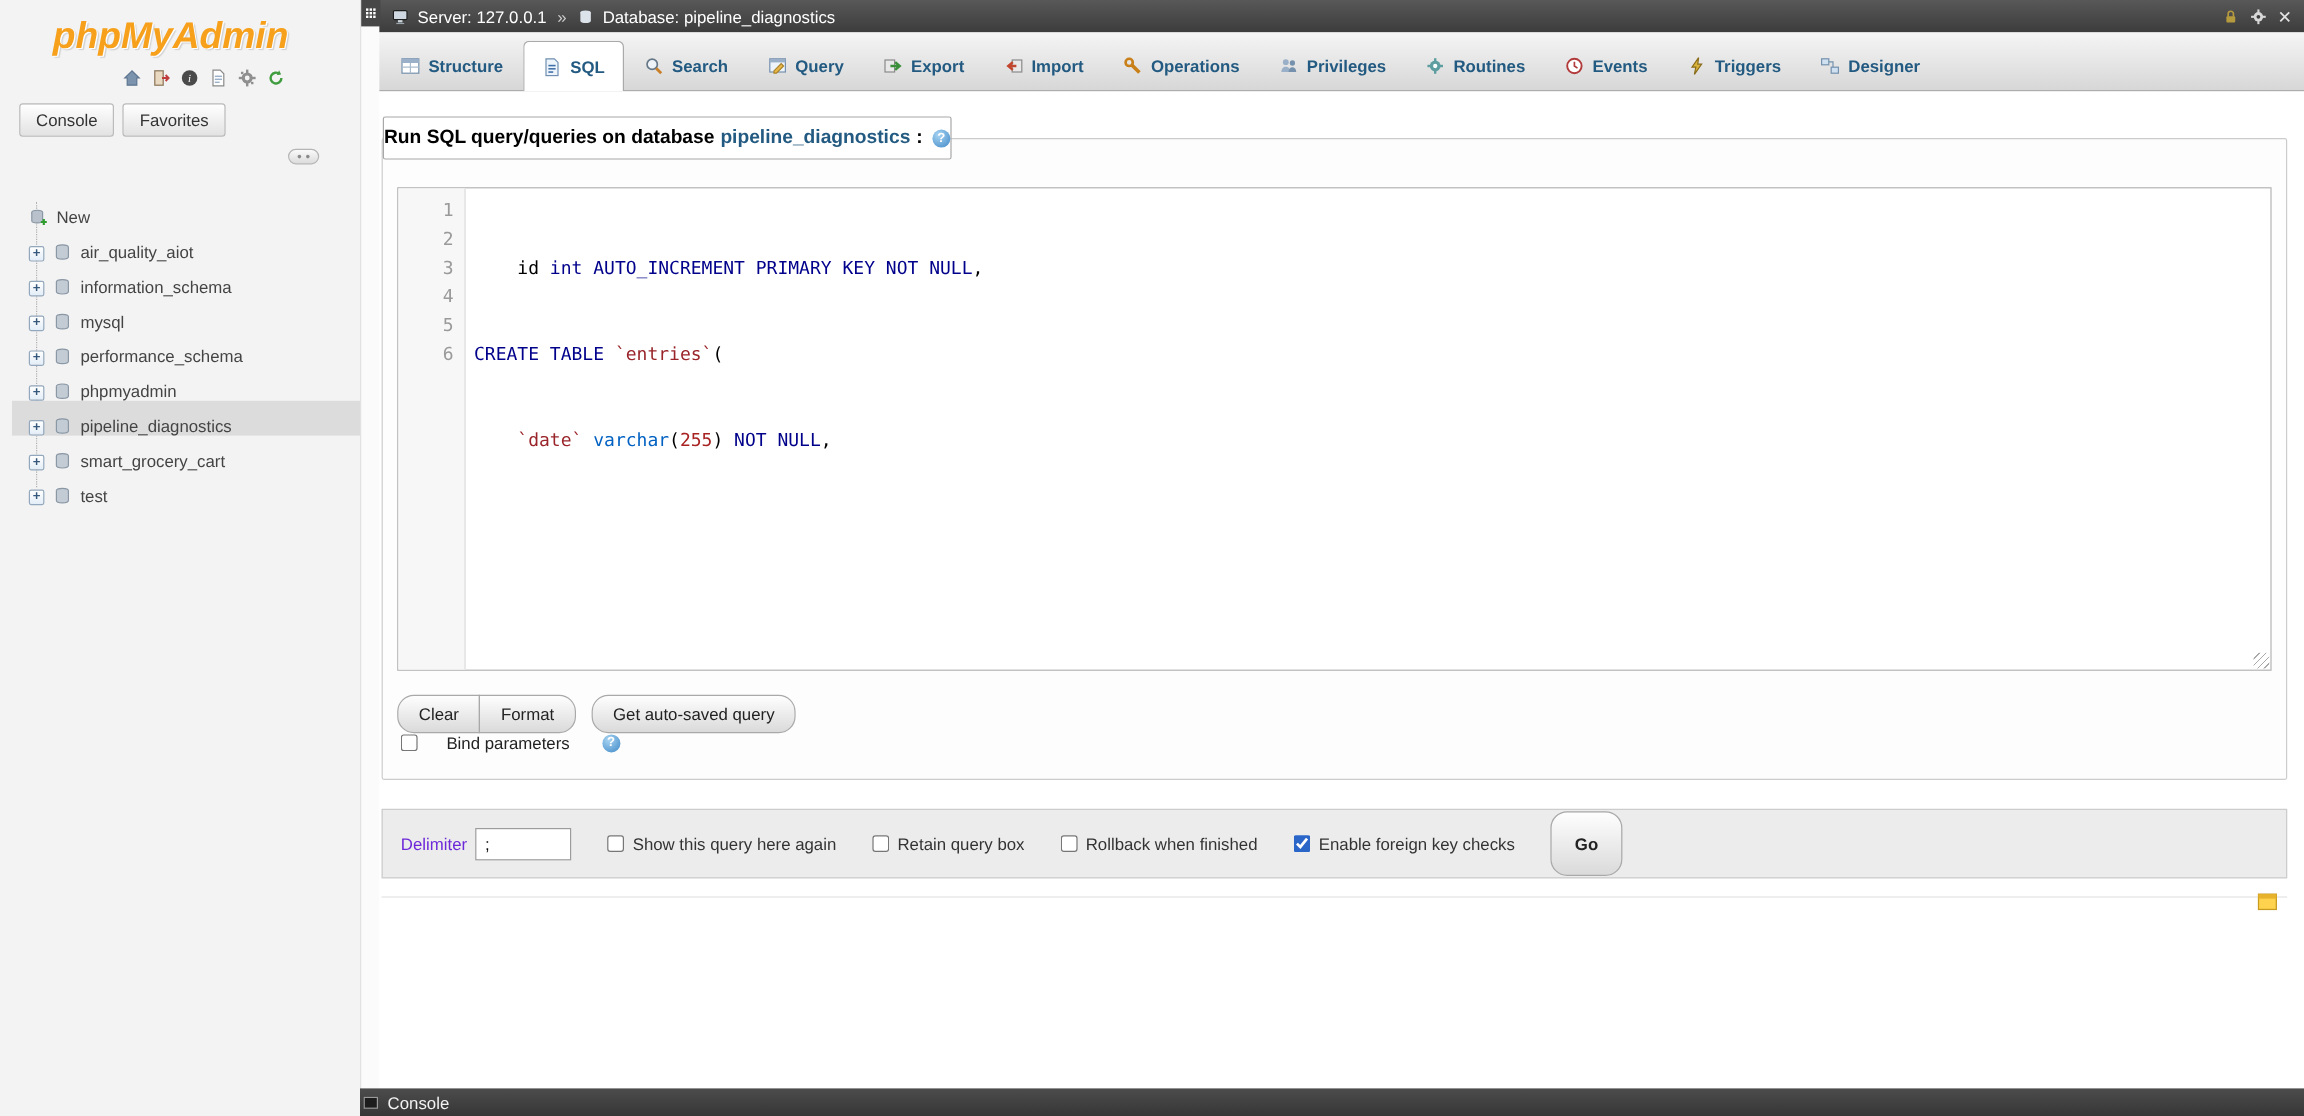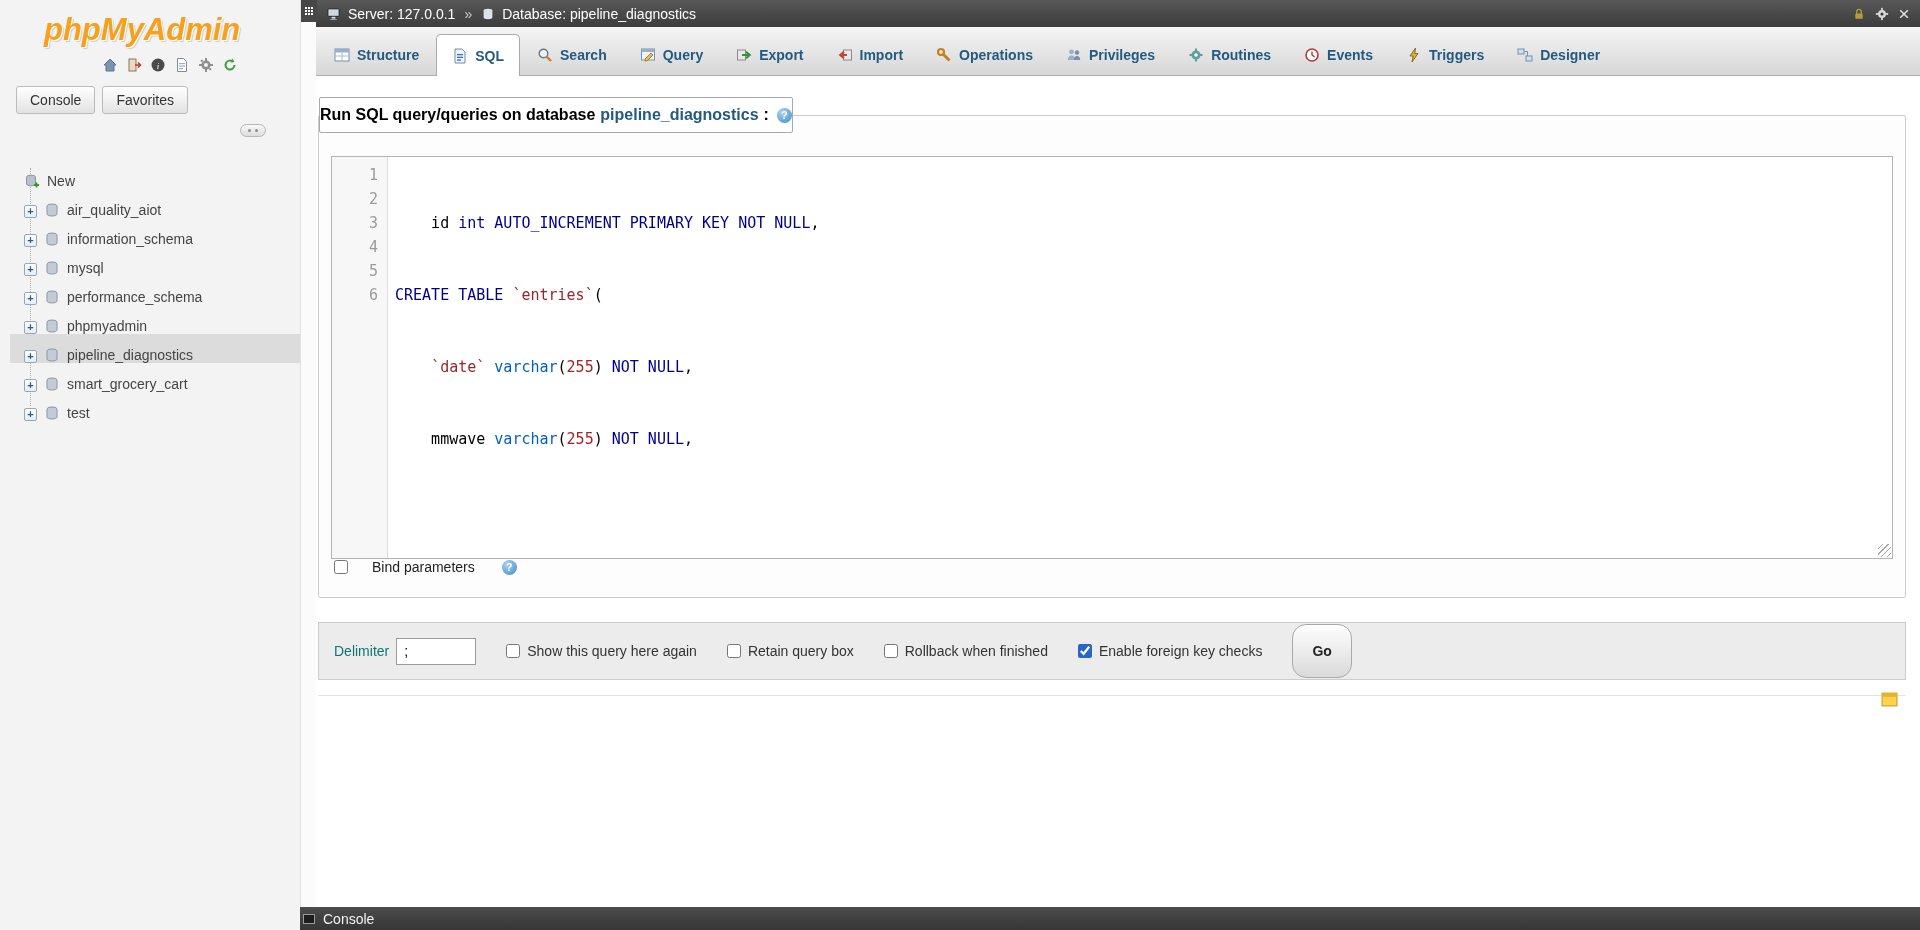--- a/index.html
+++ b/index.html
@@ -124,21 +124,21 @@
   .btn.autosave { margin-left:13px; }
   .btn.go { font-weight:bold; padding:18px 19px; }
 
   .bind-row { display:flex; align-items:center; gap:24px; padding-left:3px; font-size:14px; }
   input[type="checkbox"] { width:14px; height:14px; margin:0; accent-color:var(--checkbox_accent,#2a65c8); }
 
   .options {
     margin-top:24px; height:58px; display:flex; align-items:center; gap:30px; padding:0 15px;
     background:#ececec; border:1px solid #ccc; font-size:14px; color:#333;
   }
-  .delim-label { color:#0f766e; }
+  .delim-label { color:#6d28d9; }
   .delim-input { width:80px; height:27px; border:1px solid #9c9c9c; padding:0 7px;
     font-size:14px; font-family:"Liberation Sans",sans-serif; background:#fff; }
   .opt { display:flex; align-items:center; gap:7px; }
 
   .sep-row { margin-top:15px; border-top:1px solid #e3e3e3; height:22px; position:relative; }
   .qwin { position:absolute; right:8px; top:-5px; width:17px; height:17px; cursor:pointer; }
 
   .console-bar {
     position:absolute; left:300px; right:0; bottom:0; height:23px; cursor:pointer;
     background:linear-gradient(#4c4c4c,#363636); color:#f2f2f2;
@@ -489,26 +489,30 @@
           <div>2</div>
           <div>3</div>
           <div>4</div>
           <div>5</div>
           <div>6</div>
         </div>
         <div class="code">
           <div class="cm-line"><span class="c-plain">    id </span><span class="c-keyword">int AUTO_INCREMENT PRIMARY KEY NOT NULL</span><span class="c-plain">,</span></div>
           <div class="cm-line"><span class="c-keyword">CREATE TABLE </span><span class="c-identifier">`entries`</span><span class="c-plain">(</span></div>
           <div class="cm-line"><span class="c-plain">    </span><span class="c-identifier">`date`</span><span class="c-plain"> </span><span class="c-type">varchar</span><span class="c-plain">(</span><span class="c-number">255</span><span class="c-plain">) </span><span class="c-keyword">NOT NULL</span><span class="c-plain">,</span></div>
-          <div class="cm-line"><span class="c-plain">    mmwave </span><span class="c-type">varchar</span><span class="c-plain">(</span><span class="c-number">255</span><span class="c-plain">) </span><span class="c-keyword">NOT NULL</span><span class="c-plain">,</span></div>
           
         </div>
         <div class="resize-corner"></div>
       </div>
 
+      <div class="btn-row">
+        <button class="btn left">Clear</button>
+        <button class="btn right">Format</button>
+        <button class="btn pill autosave">Get auto-saved query</button>
+      </div>
 
       <div class="bind-row">
         <input type="checkbox" style="">
         <span>Bind parameters</span>
         <span class="help">?</span>
       </div>
     </div>
 
     <div class="options">
       <span class="opt">

